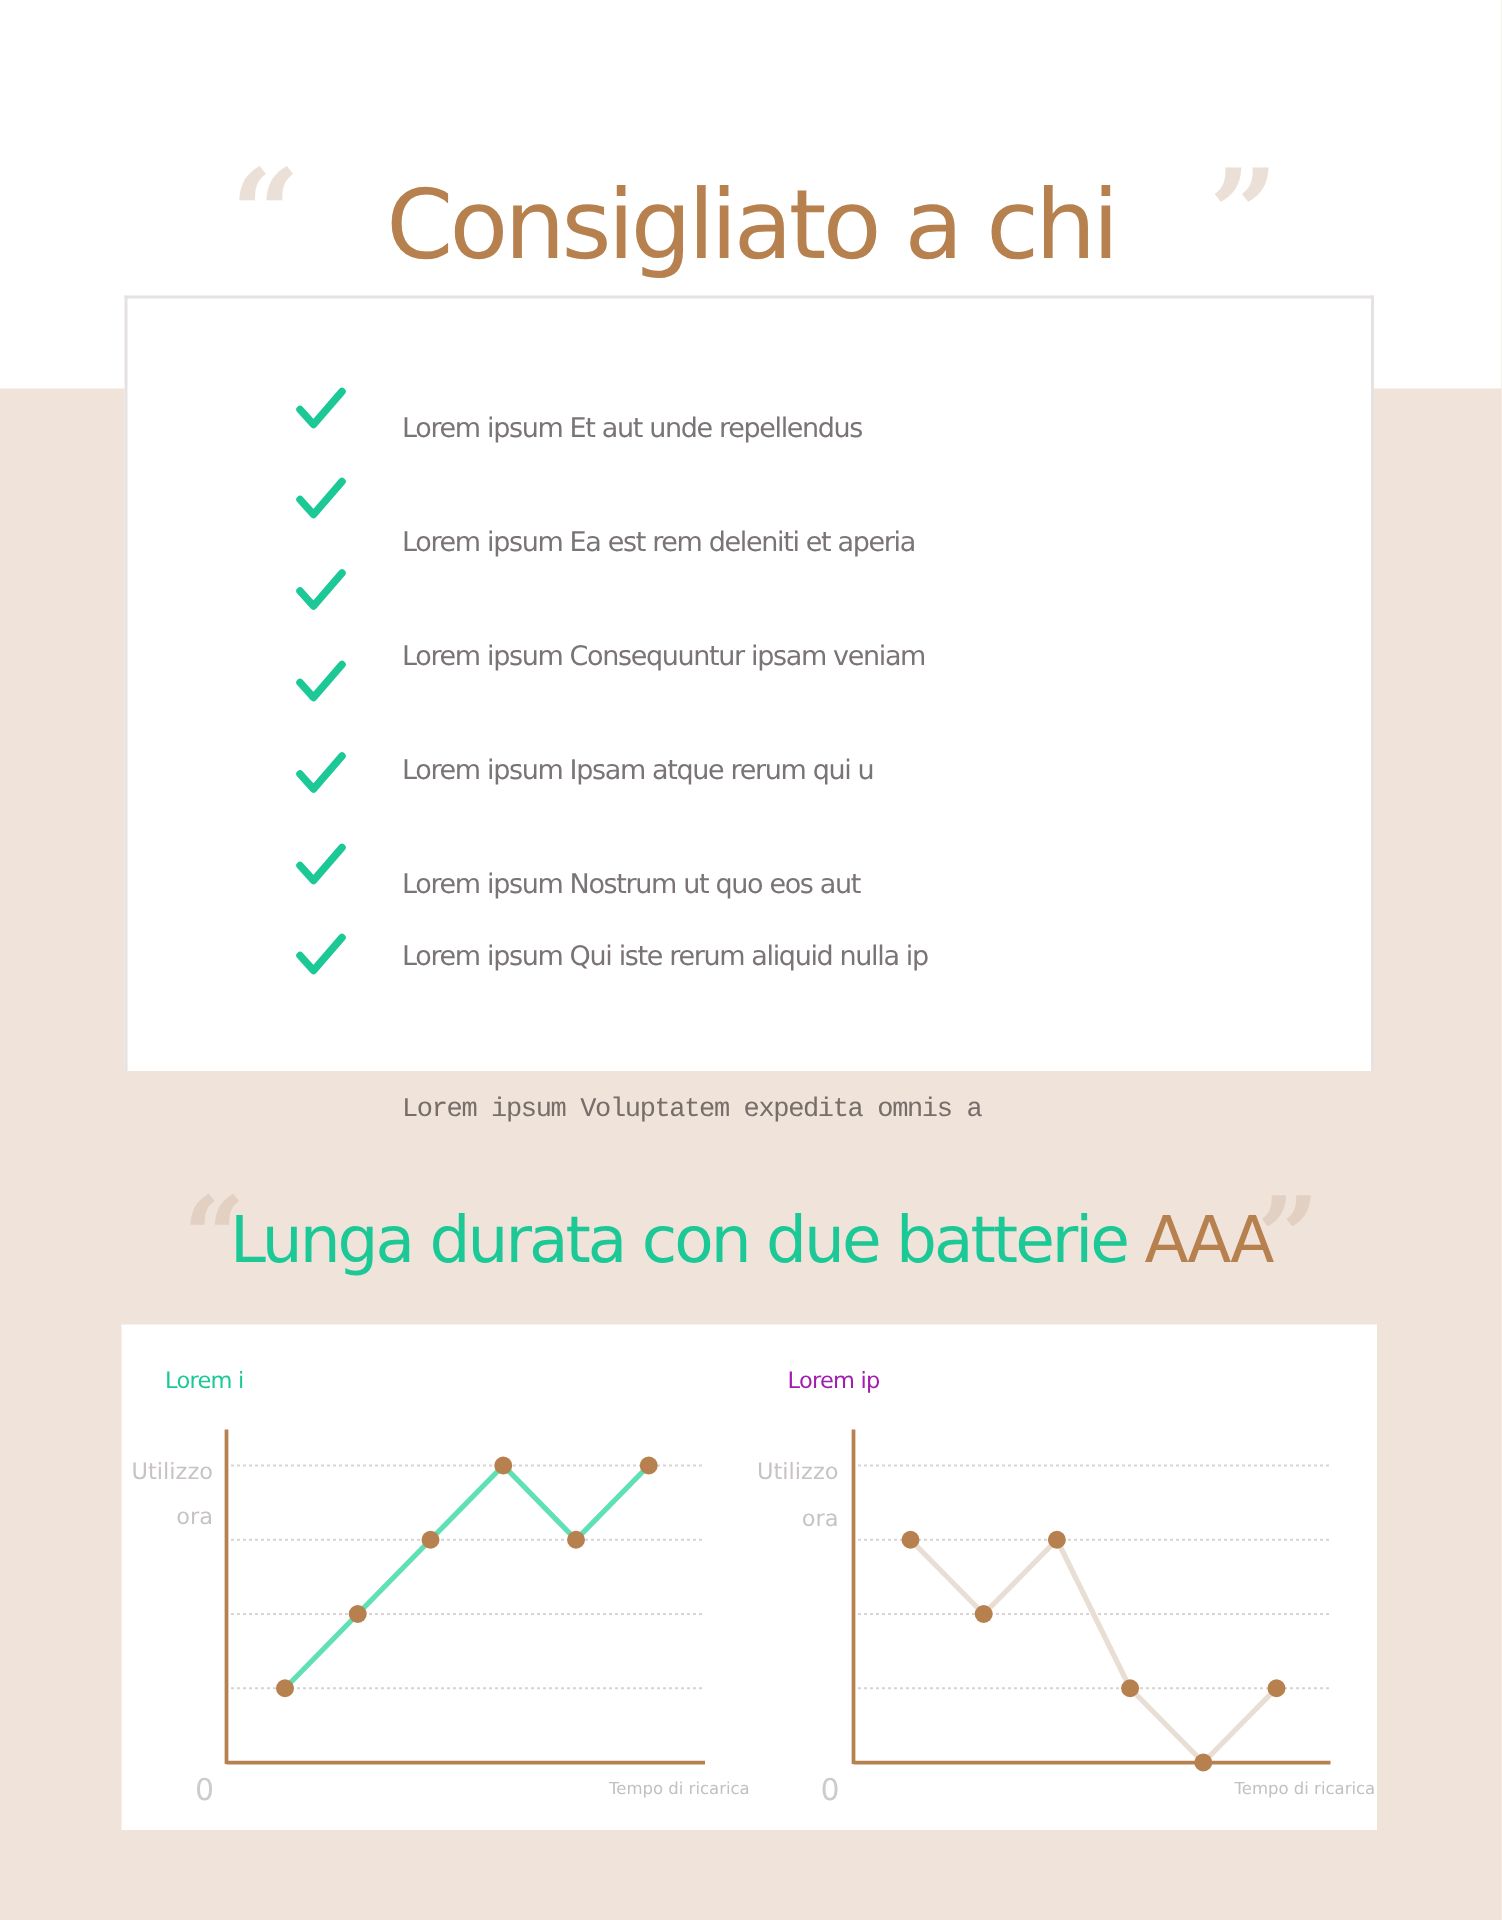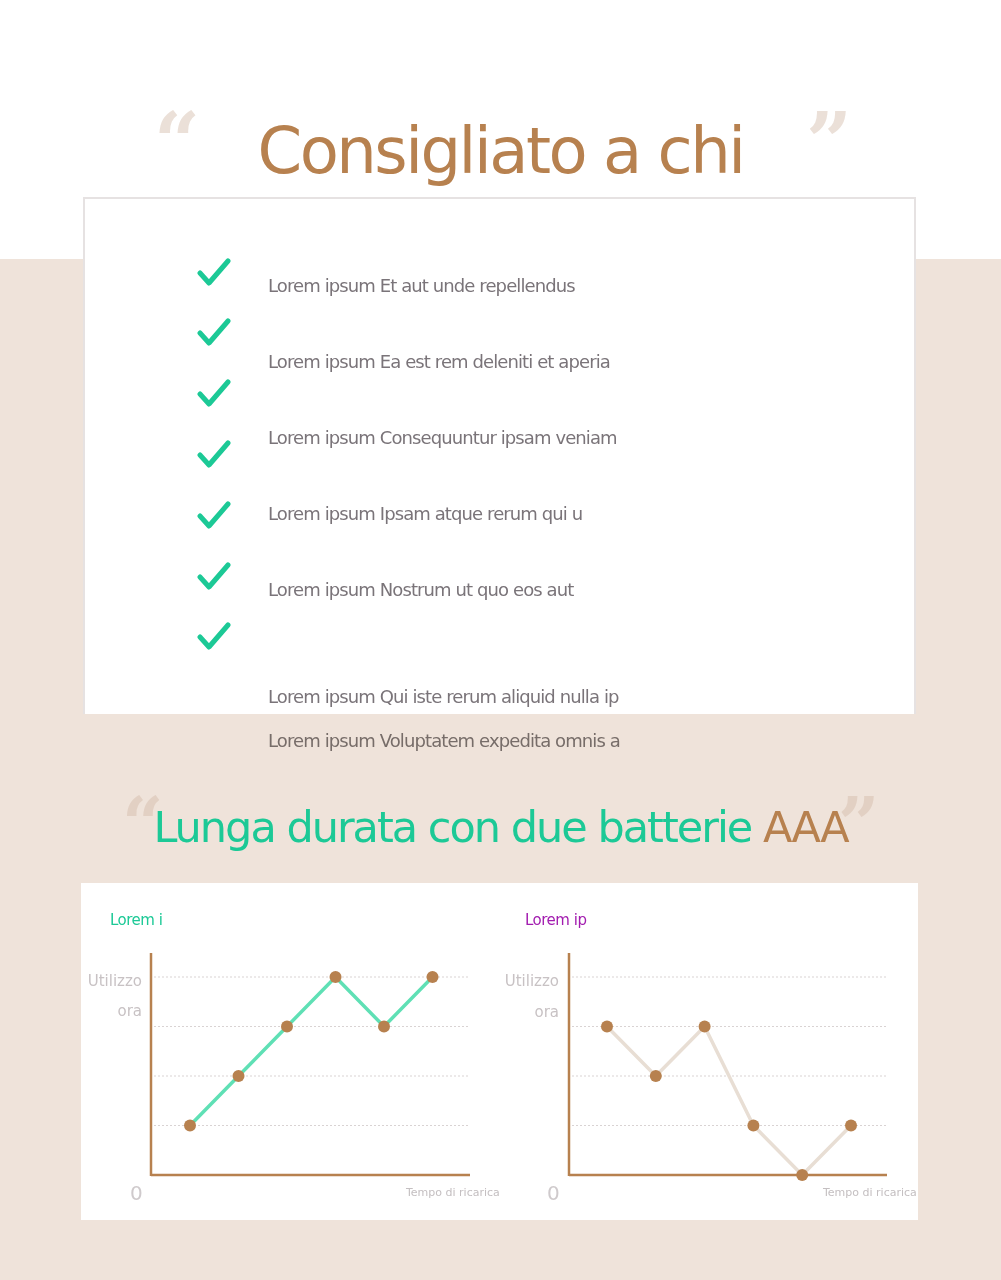--- a/index.html
+++ b/index.html
@@ -3,21 +3,21 @@
 <meta charset="utf-8">
 <style>
   html,body{margin:0;padding:0;}
   body{width:1001px;height:1280px;position:relative;overflow:hidden;background:#ffffff;font-family:"DejaVu Sans","Liberation Sans",sans-serif;}
   .bg-beige{position:absolute;left:0;top:259px;width:1001px;height:1021px;background:#efe3da;}
   .quote{position:absolute;font-family:"DejaVu Serif","Liberation Serif",serif;font-weight:bold;color:#ebe0d8;font-size:80px;line-height:1;}
   .title1{position:absolute;left:0;width:1001px;top:114px;text-align:center;font-size:64px;color:#b7814f;letter-spacing:-2.5px;}
   .card{position:absolute;left:83px;top:197px;width:833px;height:517px;background:#fff;border-top:2px solid #e6e2e2;border-left:2px solid #e6e2e2;border-right:2px solid #e6e2e2;box-sizing:border-box;}
   .check{position:absolute;width:34px;height:30px;}
   .item{position:absolute;left:268px;font-size:18px;color:#7a7479;letter-spacing:-0.9px;white-space:nowrap;}
-  .item.outside{color:#776d69;}
+  .item.outside{color:#776d69;font-family:Liberation Mono, monospace;}
   .title2{position:absolute;left:0;width:1001px;top:802px;text-align:center;font-size:43px;letter-spacing:-2px;white-space:nowrap;}
   .title2 .green{color:#1cc996;}
   .title2 .brown{color:#b7814f;}
   .chart-card{position:absolute;left:81px;top:883px;width:837px;height:337px;background:#fff;}
   .chart-title{position:absolute;font-size:15px;letter-spacing:-0.5px;}
   .ylabel{position:absolute;font-size:15px;color:#c8c2c4;text-align:right;}
   .zero{position:absolute;font-size:20px;color:#cfcacc;}
   .xlabel{position:absolute;font-size:11px;color:#c4bfc1;white-space:nowrap;}
   svg.plot{position:absolute;left:0;top:0;overflow:visible;}
 </style>
@@ -54,21 +54,21 @@
     <div class="check" style="left: 197px; top: 622px;"><svg width="34" height="30" viewBox="0 0 34 30">
         <path d="M3 15 L12 25 L31 3" fill="none" stroke="#1cc996" stroke-width="5" stroke-linecap="round" stroke-linejoin="round"></path>
       </svg></div>
   </div>
 
 <div class="item" style="top:275px;">Lorem ipsum Et aut unde repellendus</div>
 <div class="item" style="top:351px;">Lorem ipsum Ea est rem deleniti et aperia</div>
 <div class="item" style="top:427px;">Lorem ipsum Consequuntur ipsam veniam</div>
 <div class="item" style="top:503px;">Lorem ipsum Ipsam atque rerum qui u</div>
 <div class="item" style="top:579px;">Lorem ipsum Nostrum ut quo eos aut</div>
-<div class="item" style="top:686px;text-align:center;">Lorem ipsum Qui iste rerum aliquid nulla ip</div>
+<div class="item" style="top:627px;text-align:center;">Lorem ipsum Qui iste rerum aliquid nulla ip</div>
 <div class="item outside" style="top:730px;">Lorem ipsum Voluptatem expedita omnis a</div>
 
 <div class="quote" style="left:122px;top:788px;color:#e2d0c3;font-size:72px;">“</div>
 <div class="quote" style="left:838px;top:788px;color:#e2d0c3;font-size:72px;">”</div>
 <div class="title2"><span class="green">Lunga durata con due batterie </span><span class="brown">AAA</span></div>
 
 <div class="chart-card"></div>
 
 <div class="chart-title" style="left:110px;top:911px;color:#1cc996;">Lorem i</div>
 <div class="ylabel" style="left:80px;width:62px;top:972px;">Utilizzo</div>

